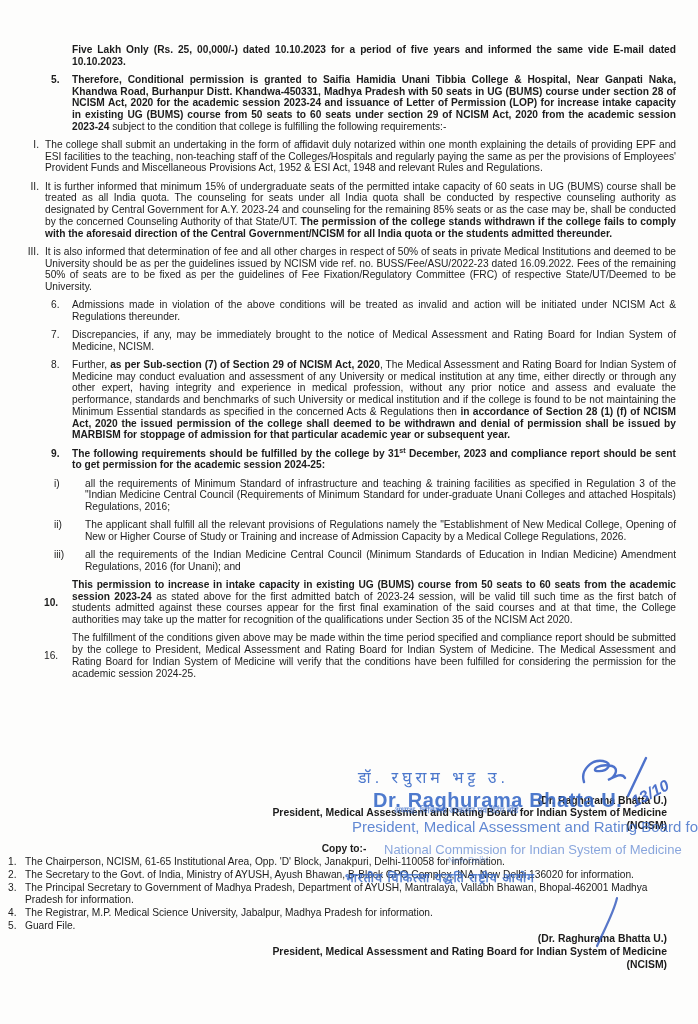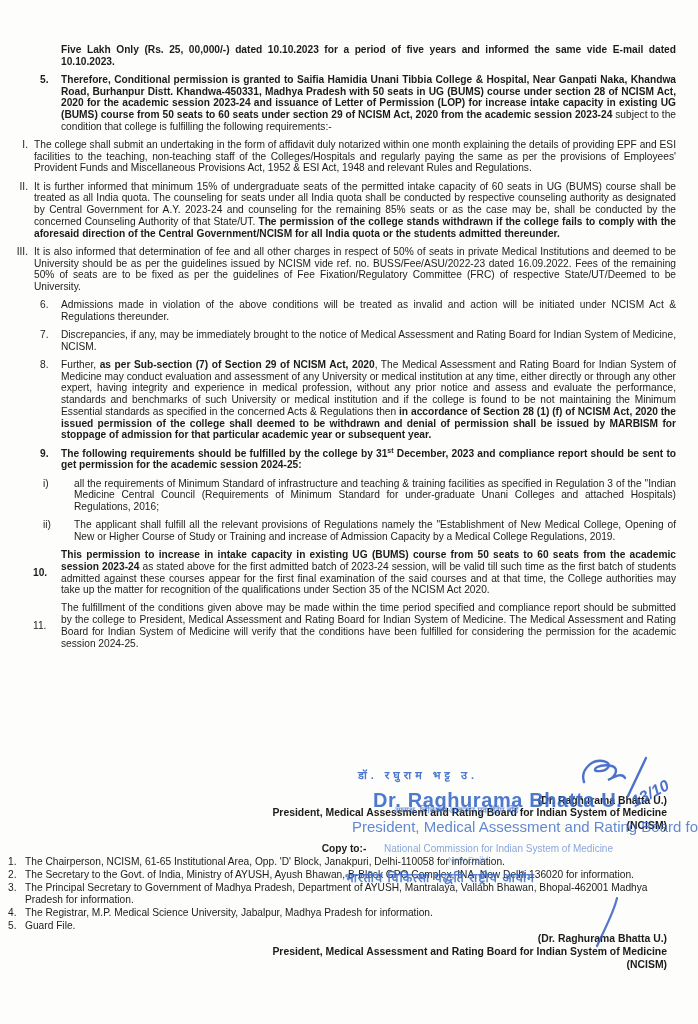--- a/index.html
+++ b/index.html
@@ -3,21 +3,21 @@
 <meta charset="utf-8">
 <style>
   html,body{margin:0;padding:0;}
   body{
     width:698px;height:1024px;position:relative;overflow:hidden;
     background:#fdfdfc;color:#1c1c1c;
     font-family:"Liberation Sans",sans-serif;
     font-size:10.2px;line-height:1.15;
     -webkit-font-smoothing:antialiased;
   }
-  .doc{padding:44px 22px 0 4px;}
+  .doc{padding:44px 22px 0 15px;}
   .para{display:flex;margin-bottom:6.5px;}
   .para .num{flex:0 0 auto;}
   .para .txt{flex:1 1 auto;text-align:justify;}
   .b{font-weight:bold;}
   sup{font-size:7px;vertical-align:super;line-height:0;}
   
   .intro{margin-left:57px;}
   .dec{margin-left:36px;}  .dec .num{width:21px;}
   .rom{margin-left:2px;}   .rom .num{width:22px;text-align:right;margin-right:6px;}
   .lr{margin-left:39px;}   .lr .num{width:31px;}
@@ -36,26 +36,26 @@
   }
   
   .copy{position:absolute;left:8px;top:843px;width:672px;}
   .copy-heading{font-weight:bold;margin-bottom:1px;text-align:center;}
   .citem{display:flex;line-height:1.18;margin-bottom:1px;}
   .citem .num{flex:0 0 17px;}
   .citem .txt{flex:1;}
 
   
   .stamp span{position:absolute;color:#3c6cc8;white-space:nowrap;}
-  .st-name-hi{left:358px;top:769px;font-size:11px;font-weight:bold;letter-spacing:4px;opacity:.92;text-align:center;}
+  .st-name-hi{left:358px;top:769px;font-size:16px;font-weight:normal;letter-spacing:4px;opacity:.92;text-align:center;}
   .st-name-en{left:373px;top:789px;font-size:20px;font-weight:bold;letter-spacing:.6px;opacity:.9;}
   .st-title-hi{left:394px;top:806px;font-size:8.6px;font-weight:bold;opacity:.68;}
   .st-title-en{left:352px;top:818px;font-size:15px;font-weight:normal;opacity:.8;}
   .st-org-hi{left:345px;top:871px;font-size:12.3px;font-weight:bold;letter-spacing:1px;opacity:.85;}
-  .st-org-en{left:384px;top:843px;font-size:10px;opacity:.6;}
+  .st-org-en{left:384px;top:843px;font-size:13px;opacity:.6;}
   .st-city{left:448px;top:855px;font-size:8.8px;opacity:.5;}
   .sig-svg{position:absolute;left:578px;top:750px;}
   .pen-svg{position:absolute;left:586px;top:896px;}
 </style>
 </head>
 <body>
 
 <div class="doc" id="doc-body">
     <div class="para intro">
     <span class="num"></span>
@@ -92,28 +92,32 @@
     <div class="para dec numBold">
     <span class="num">9.</span>
     <span class="txt"><span class="b">The following requirements should be fulfilled by the college by 31</span><sup class="b">st</sup><span class="b"> December, 2023 and compliance report should be sent to get permission for the academic session 2024-25:</span></span>
   </div>
     <div class="para lr">
     <span class="num">i)</span>
     <span class="txt"><span>all the requirements of Minimum Standard of infrastructure and teaching &amp; training facilities as specified in Regulation 3 of the "Indian Medicine Central Council (Requirements of Minimum Standard for under-graduate Unani Colleges and attached Hospitals) Regulations, 2016;</span></span>
   </div>
     <div class="para lr">
     <span class="num">ii)</span>
-    <span class="txt"><span>The applicant shall fulfill all the relevant provisions of Regulations namely the "Establishment of New Medical College, Opening of New or Higher Course of Study or Training and increase of Admission Capacity by a Medical College Regulations, 2019.</span></span>
+    <span class="txt"><span>The applicant shall fulfill all the relevant provisions of Regulations namely the "Establishment of New Medical College, Opening of New or Higher Course of Study or Training and increase of Admission Capacity by a Medical College Regulations, 2026.</span></span>
+  </div>
+    <div class="para lr">
+    <span class="num">iii)</span>
+    <span class="txt"><span>all the requirements of the Indian Medicine Central Council (Minimum Standards of Education in Indian Medicine) Amendment Regulations, 2016 (for Unani); and</span></span>
   </div>
     <div class="para dec2 numBold">
     <span class="num">10.</span>
     <span class="txt"><span class="b">This permission to increase in intake capacity in existing UG (BUMS) course from 50 seats to 60 seats from the academic session 2023-24</span><span> as stated above for the first admitted batch of 2023-24 session, will be valid till such time as the first batch of students admitted against these courses appear for the first final examination of the said courses and at that time, the College authorities may take up the matter for recognition of the qualifications under Section 35 of the NCISM Act 2020.</span></span>
   </div>
     <div class="para dec2">
-    <span class="num">11.</span>
+    <span class="num">16.</span>
     <span class="txt"><span>The fulfillment of the conditions given above may be made within the time period specified and compliance report should be submitted by the college to President, Medical Assessment and Rating Board for Indian System of Medicine. The Medical Assessment and Rating Board for Indian System of Medicine will verify that the conditions have been fulfilled for considering the permission for the academic session 2024-25.</span></span>
   </div>
   </div>
 
 <div class="sig-black">
   <div>(Dr. Raghurama Bhatta U.)</div>
   <div>President, Medical Assessment and Rating Board for Indian System of Medicine</div>
   <div>(NCISM)</div>
 </div>
 

